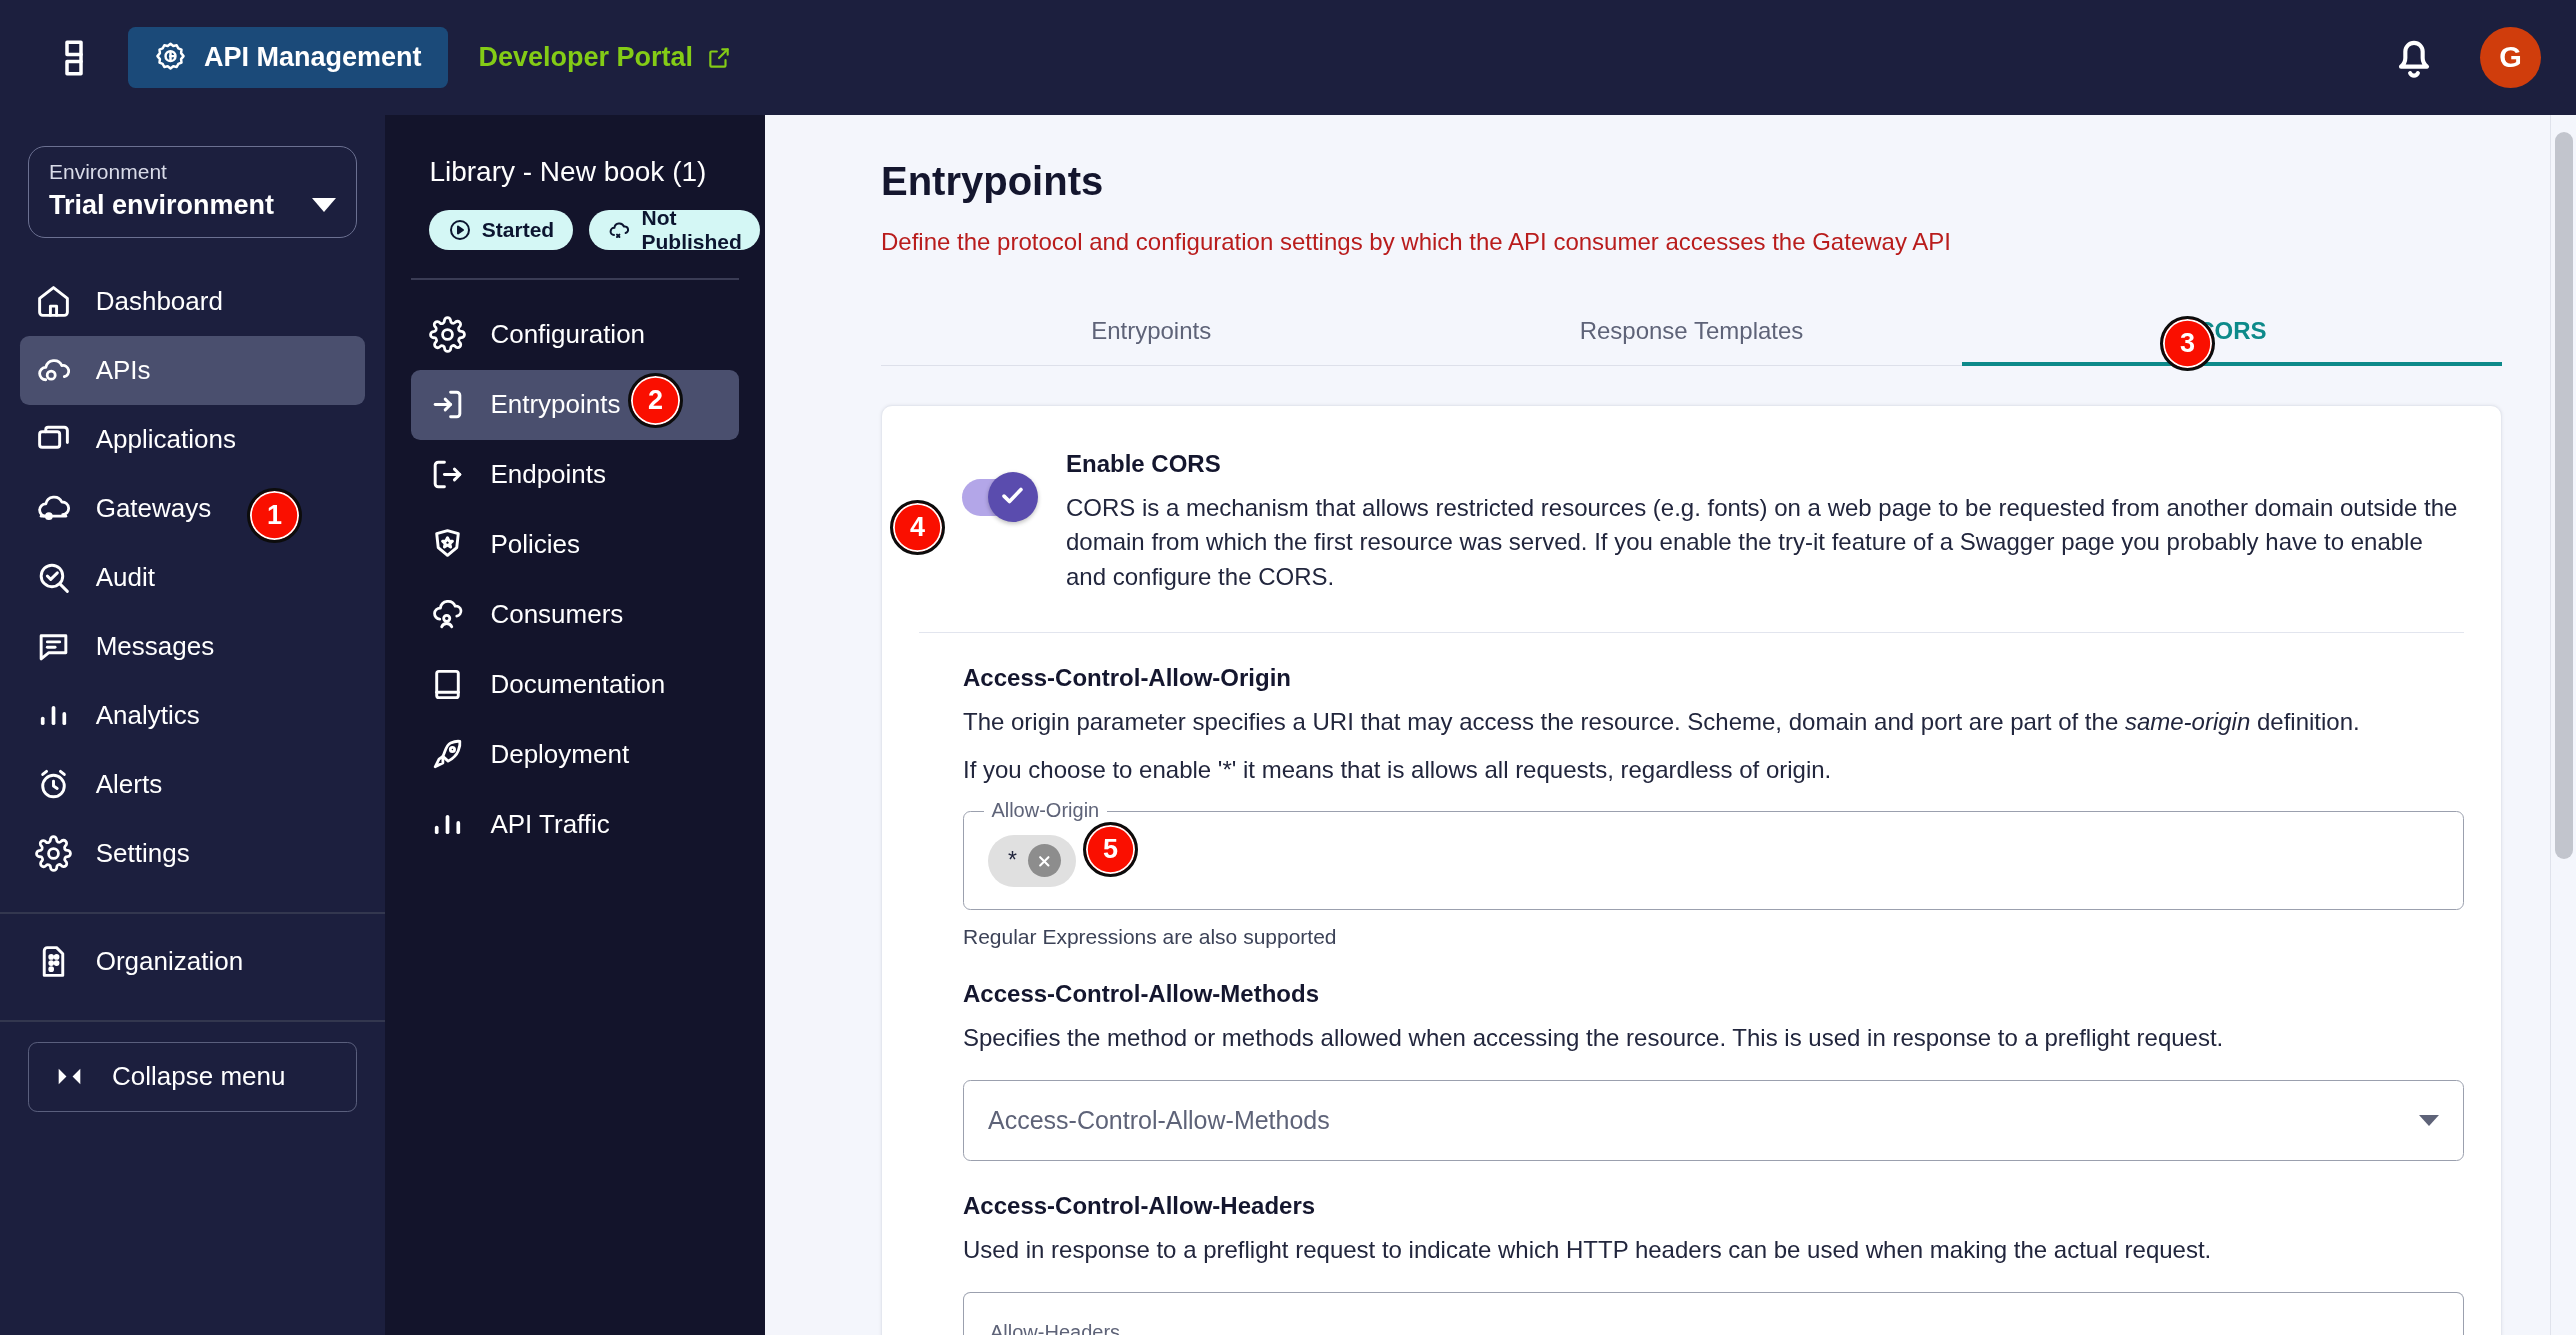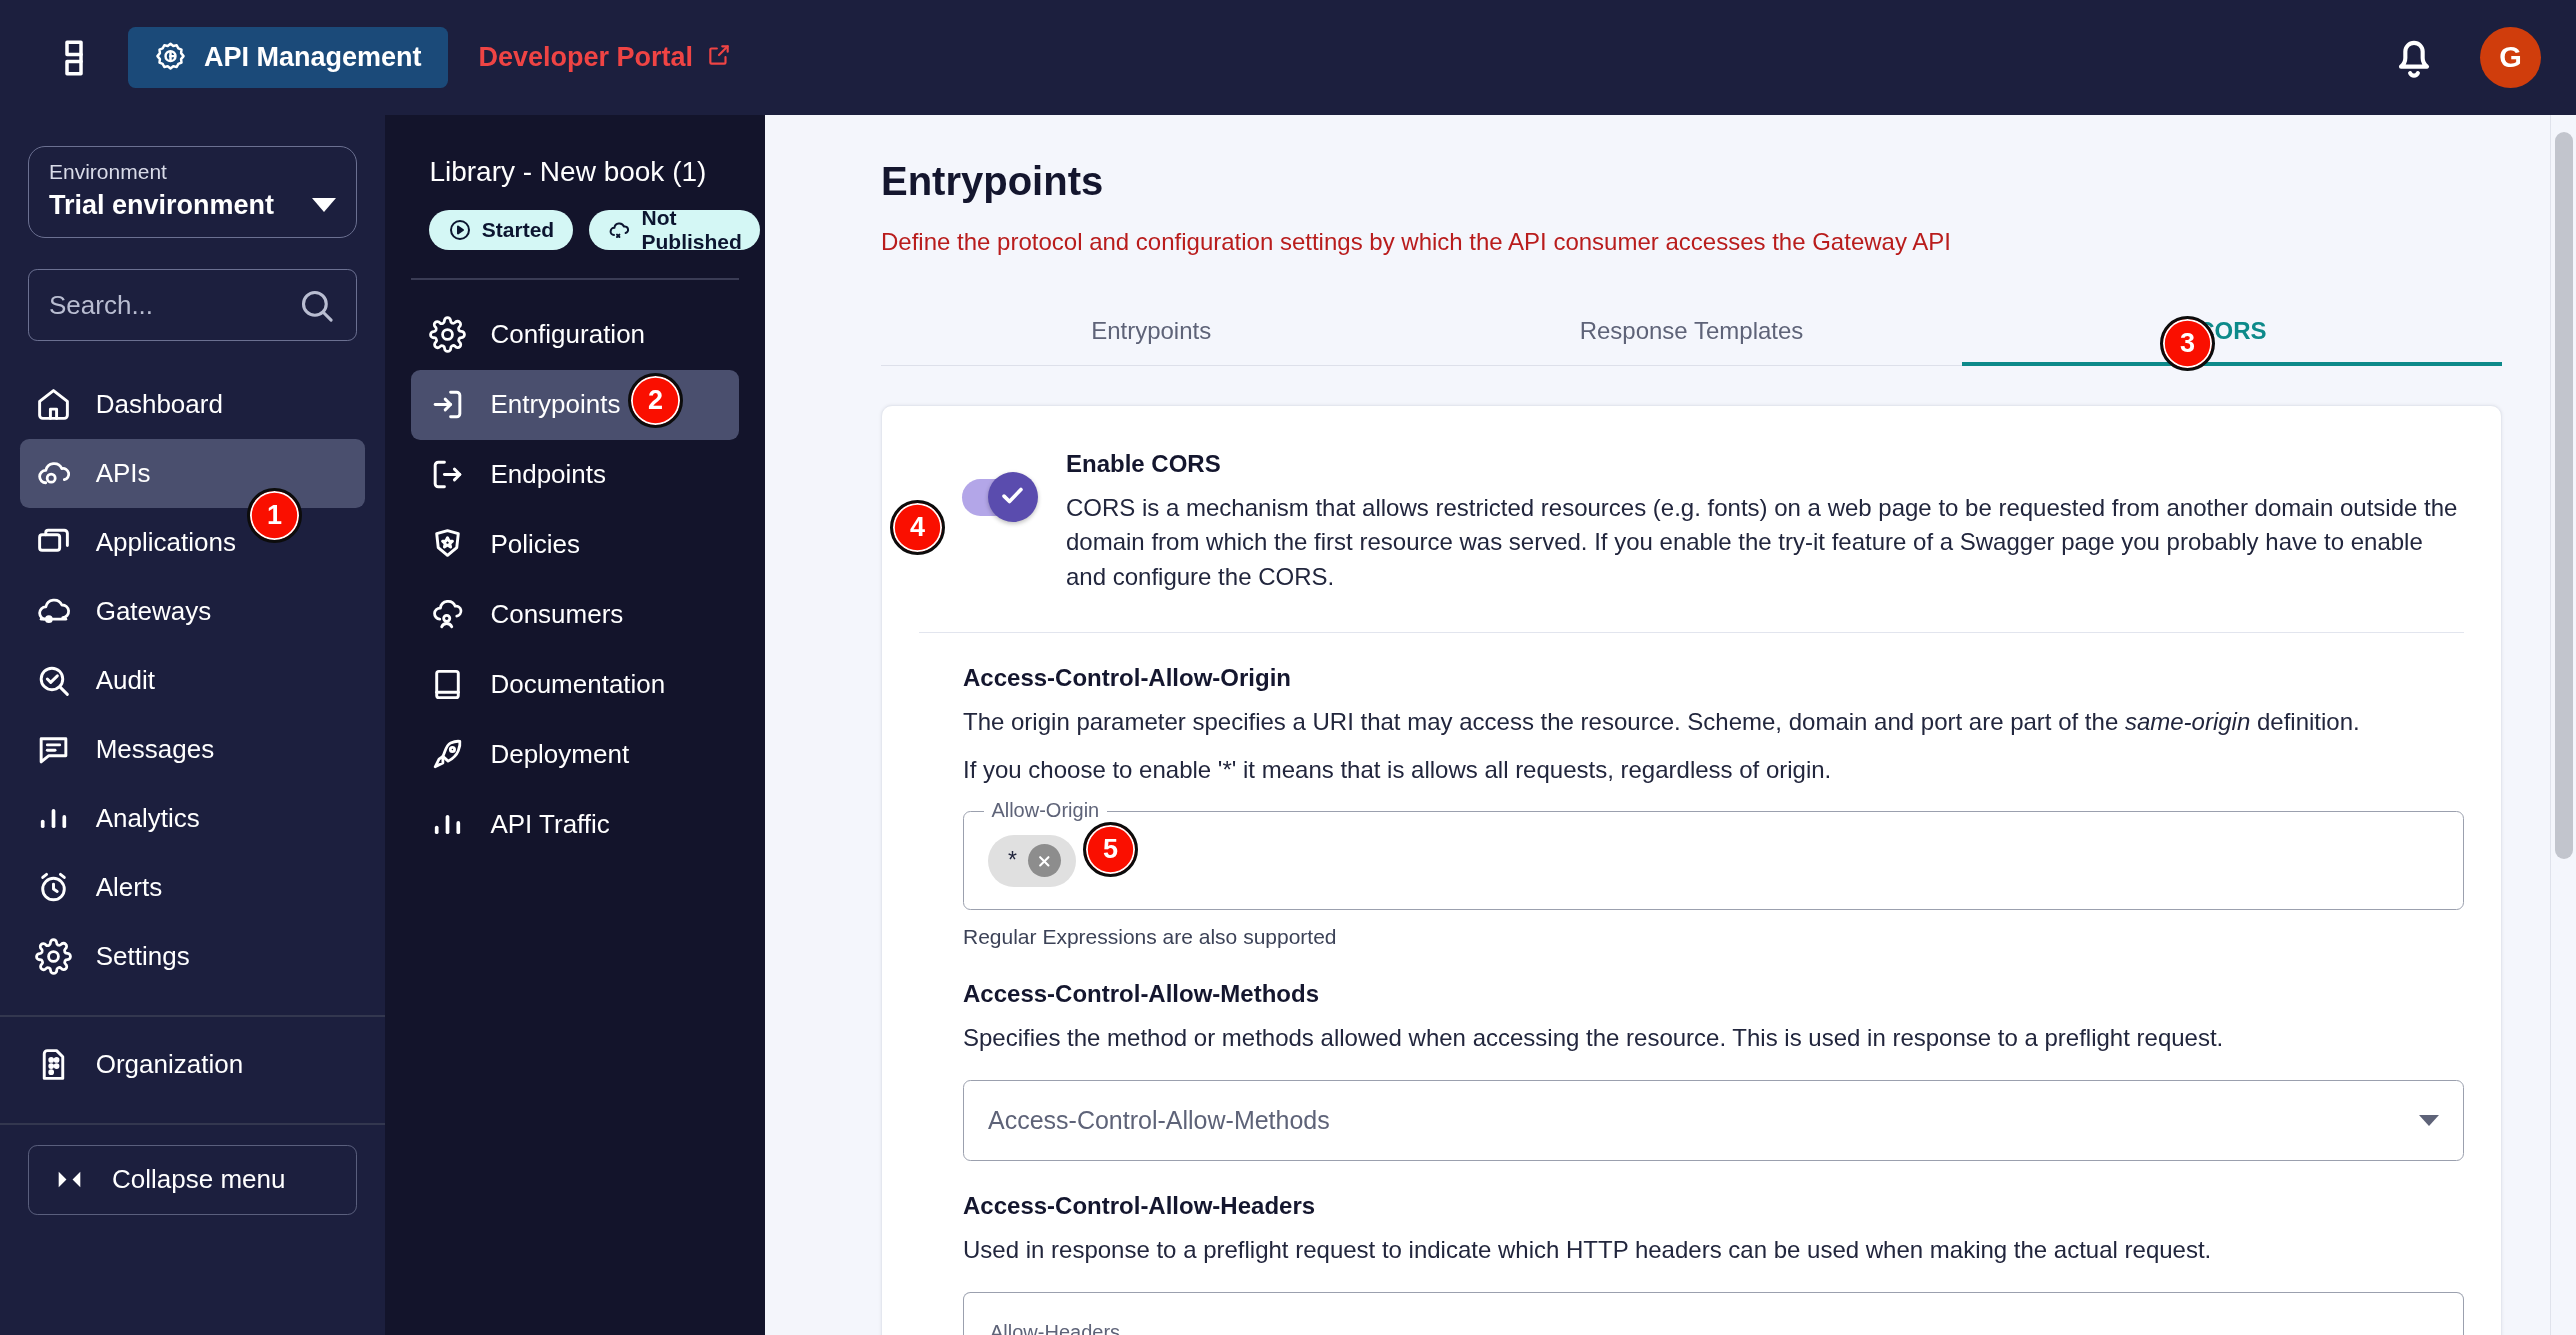--- a/index.html
+++ b/index.html
@@ -23,23 +23,23 @@
   .topnav-btn {
     display: flex; align-items: center; gap: 16.6px;
     height: 61px; padding: 0 26px;
     border-radius: 7.4px;
     background: #1b4a79;
     color: #ffffff;
     font-size: 27px; font-weight: 600;
     cursor: pointer;
   }
   .topnav-link {
-    display: flex; align-items: flex-start; gap: 13px;
+    display: flex; align-items: center; gap: 13px;
     margin-left: 31px;
-    color: #ef4444;
+    color: #84cc16;
     font-size: 27px; font-weight: 600;
     cursor: pointer;
   }
   .topbar-spacer { flex: 1; }
   .bell-btn { width: 52px; height: 52px; color: #fff; margin-right: 40px; cursor: pointer; }
   .avatar {
     width: 61px; height: 61px; border-radius: 50%;
     background: #d03d0c; color: #fff;
     display: flex; align-items: center; justify-content: center;
     font-size: 29px; font-weight: 600;
@@ -337,29 +337,20 @@
 <div class="sidebar">
 
   <div class="env-box">
     <div class="env-label">Environment</div>
     <div class="env-row">
       <span class="env-value">Trial environment</span>
       <span class="caret-down"></span>
     </div>
   </div>
 
-  <div class="search-box">
-    <span class="search-placeholder">Search...</span>
-    <span class="search-icon">
-      <svg viewBox="0 0 24 24" fill="none" stroke="currentColor" stroke-width="1.9" stroke-linecap="round" style="width:39px;height:39px;">
-        <circle cx="11" cy="11" r="7"></circle>
-          <path d="M16.3 16.3L21 21"></path>
-      </svg>
-    </span>
-  </div>
 
   <div class="nav-list">
 
     <div class="nav-item">
       <span class="nav-icon">
         <svg viewBox="0 0 24 24" fill="none" stroke="currentColor" stroke-width="1.9" stroke-linecap="round" stroke-linejoin="round">
             <path d="M3 10l9-7 9 7v9a2 2 0 0 1-2 2H5a2 2 0 0 1-2-2z"></path>
             <path d="M10 21v-6h4v6"></path>
           </svg>
       </span>

